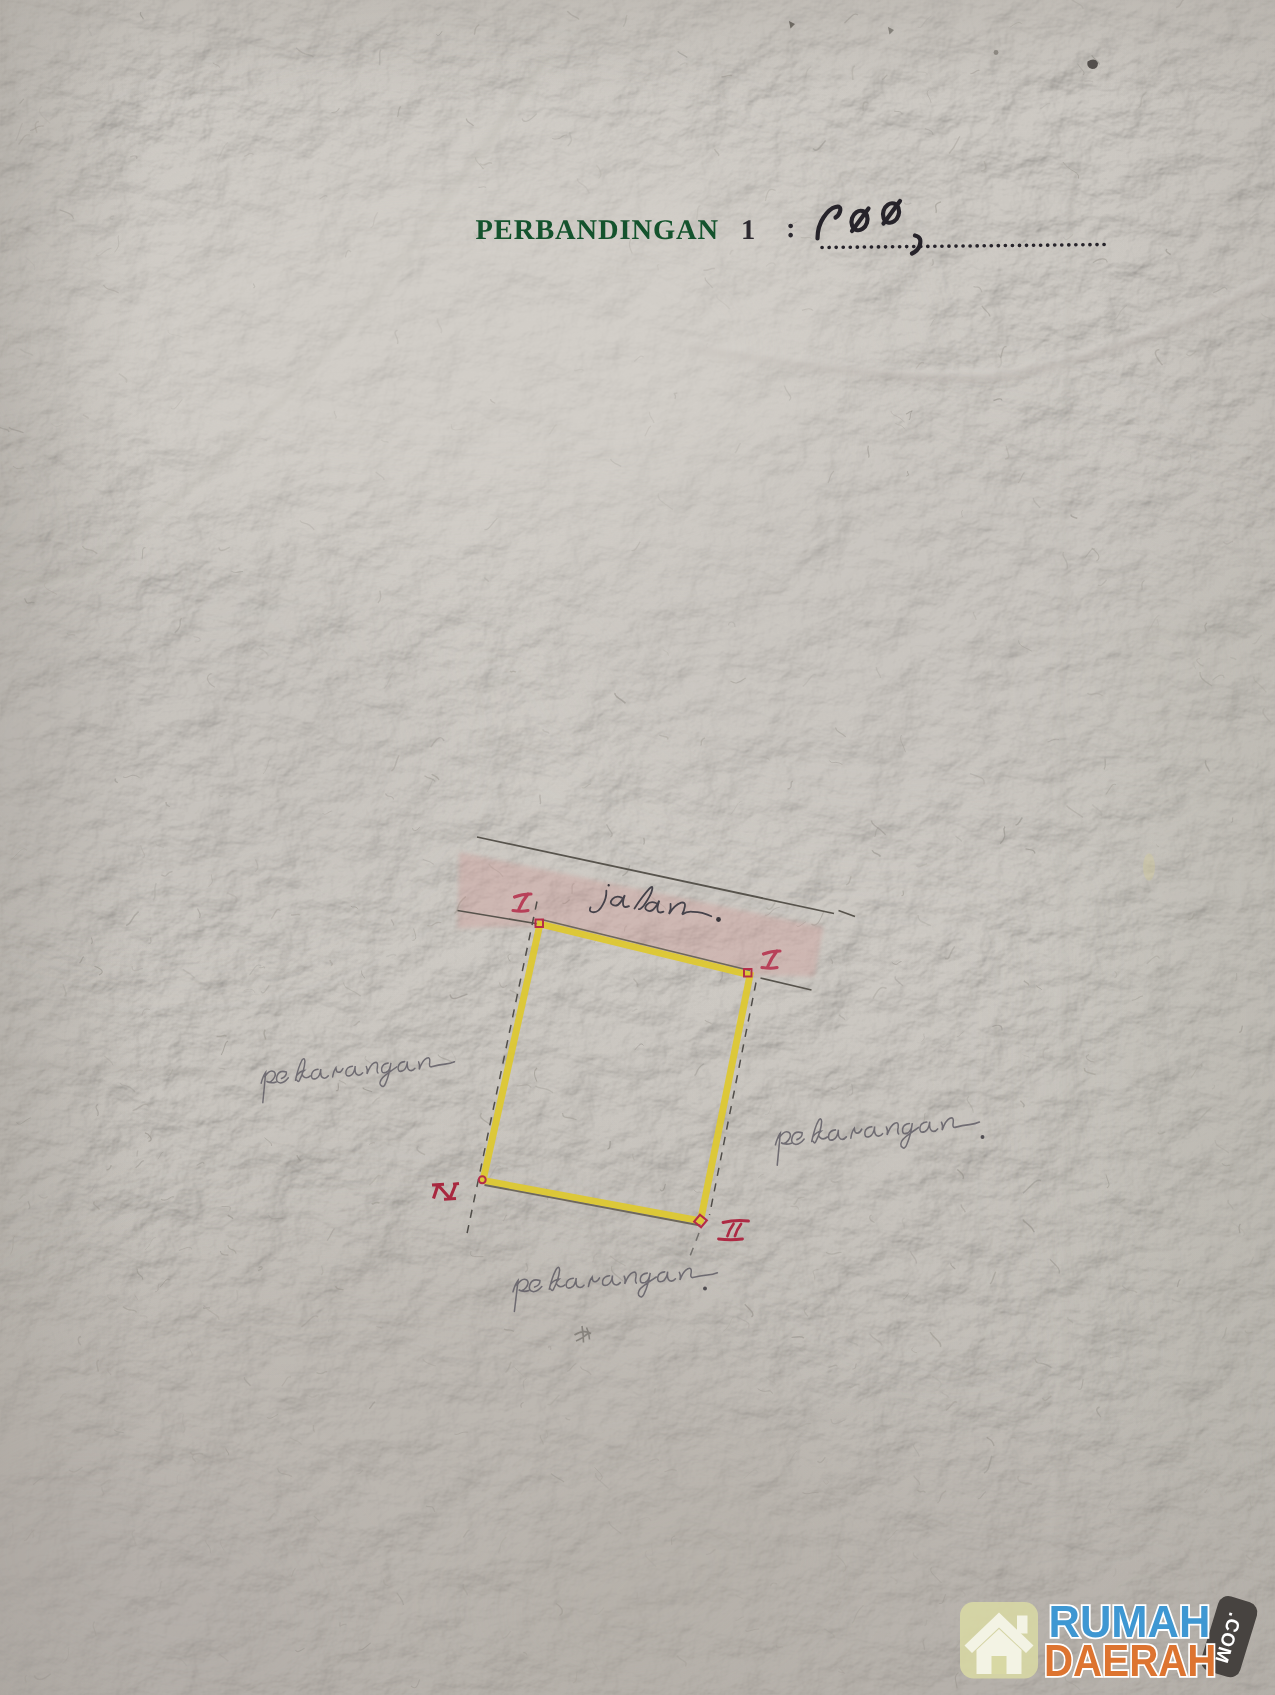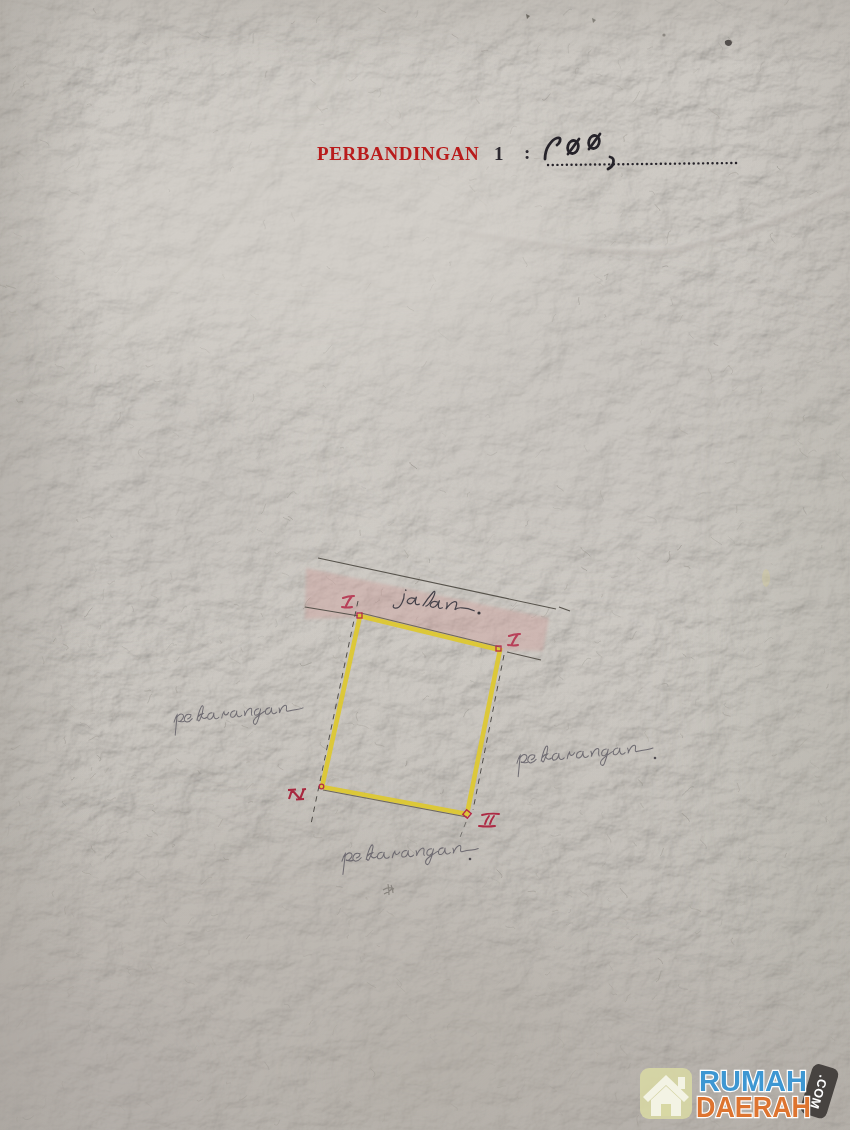--- a/index.html
+++ b/index.html
@@ -739,21 +739,21 @@
 
   <ellipse cx="766" cy="578" rx="4" ry="9" fill="#d9d28f" opacity="0.3"></ellipse>
 
   <path d="M526,14 l4,2 -3,3 z" fill="#5a564f" opacity="0.8"></path>
   <path d="M592,18 l4,2 -3,3 z" fill="#6a665f" opacity="0.7"></path>
   <circle cx="664" cy="35" r="1.6" fill="#76726b" opacity="0.7"></circle>
   <path d="M725,41 q5,-3 7,1 q0,4 -4,4 q-4,-1 -3,-5" fill="#474340" opacity="0.9"></path>
 </svg>
 
 <div style="position:absolute;left:317px;top:143px;font-family:'Liberation Serif',serif;
- font-weight:bold;font-size:19px;letter-spacing:0.6px;color:#b91c1c;white-space:nowrap">PERBANDINGAN</div>
+ font-weight:bold;font-size:19px;letter-spacing:0.6px;color:#14532d;white-space:nowrap">PERBANDINGAN</div>
 
 <div style="position:absolute;left:494px;top:143px;font-family:'Liberation Serif',serif;
  font-weight:bold;font-size:19px;color:#2c2930">1</div>
 
 <div style="position:absolute;left:524px;top:142px;font-family:'Liberation Serif',serif;
  font-weight:bold;font-size:19px;color:#2c2930">:</div>
 
 <svg width="850" height="1130" viewBox="0 0 850 1130">
   <g fill="none" stroke="#26232a" stroke-width="2.8" stroke-linecap="round">
     <path d="M545,159 q0,-8 4,-14 q4,-6 8,-7 q4,-1 3,3 q-1,3 -3,4"></path>

